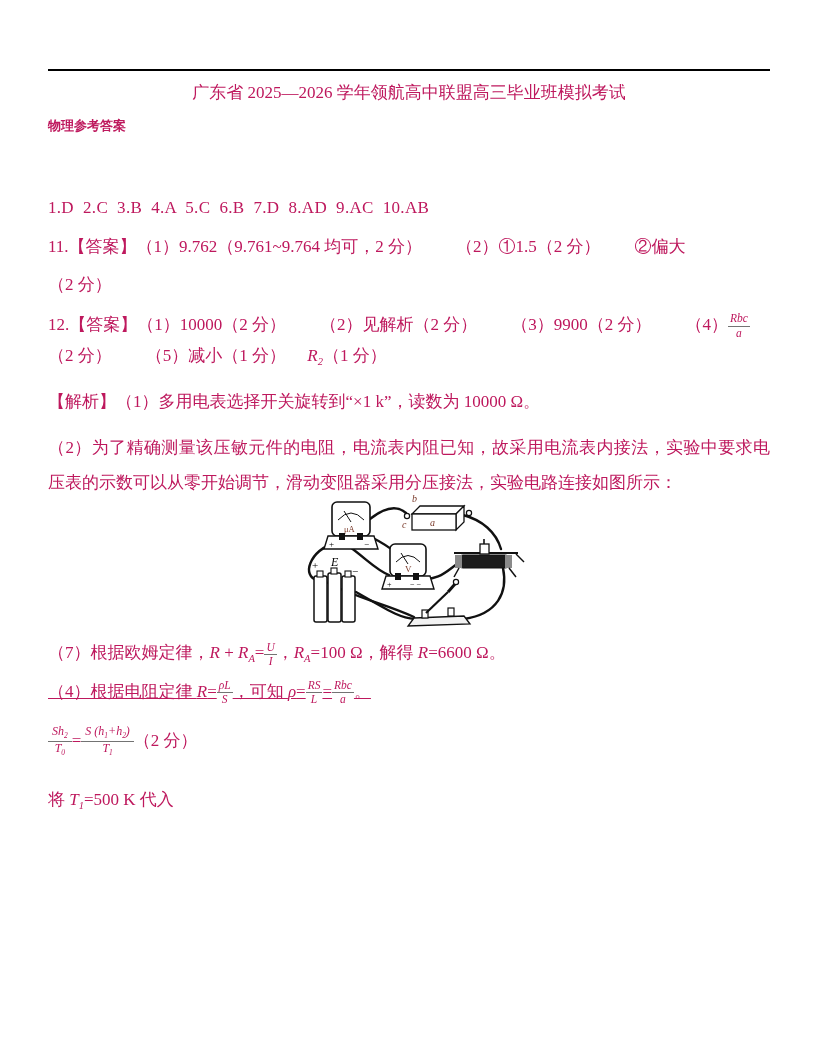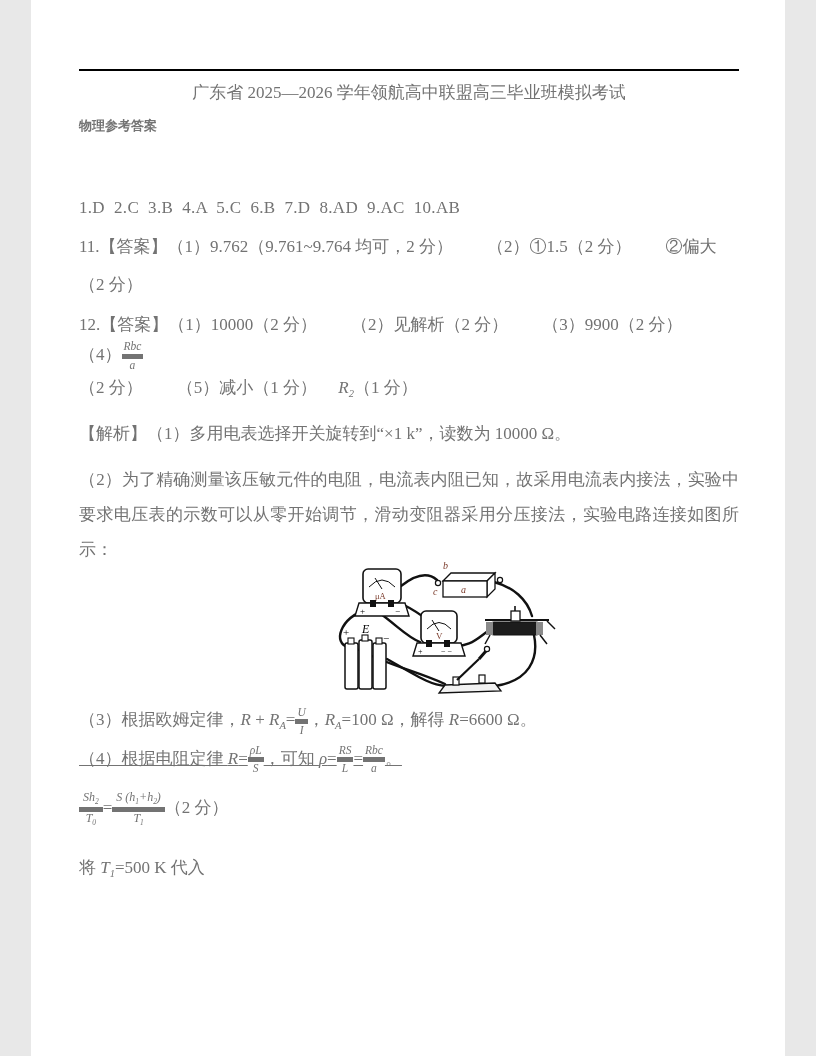--- a/index.html
+++ b/index.html
@@ -1,18 +1,18 @@
 <!DOCTYPE html>
 <html><head>
 <meta charset="utf-8">
 <style>
   html,body { margin:0; padding:0; background:#e8e8e8; }
   .page {
-    width:754px; height:1056px; margin:0 auto; background:#ffffff;
-    position:relative; overflow:hidden; color:#737373;
+    width:816px; height:1056px; margin:0 auto; background:#ffffff;
+    position:relative; overflow:hidden; color:#be185d;
     font-family:"Liberation Serif","DejaVu Serif",serif;
     font-size:17px;
   }
   .content { padding:0 46px 0 48px; }
   .rule { border-top:2px solid #000; margin-top:69px; }
   .title1 { text-align:center; margin-top:10px; font-size:17px; line-height:24px; }
   .title2 {
     text-align:left; margin-top:8px; font-size:13px; line-height:26px;
     font-weight:bold; font-family:"Liberation Sans","DejaVu Sans",sans-serif;
   }
@@ -30,21 +30,21 @@
   .p5 { margin-top:13px; line-height:36px; text-align:justify; }
   .l13 { margin-top:5px; }
   .formula { margin-top:14px; line-height:38px; }
   .lfinal { margin-top:28px; }
   .var { font-style:italic; }
   sub { font-size:0.62em; }
   .frac {
     display:inline-block; vertical-align:middle; text-align:center;
     font-size:11.5px; line-height:1.15; font-style:italic;
   }
-  .frac .fnum { display:block; border-bottom:5px solid #737373; padding:0 2px; }
+  .frac .fnum { display:block; border-bottom:1px solid #737373; padding:0 2px; }
   .frac .fden { display:block; }
   .bigfrac { font-size:12px; vertical-align:middle; }
   .bigfrac .fnum { padding:0 4px; }
   svg text { font-family:"Liberation Serif","DejaVu Serif",serif; }
 </style>
 </head>
 <body>
 
 <div class="page">
   <div class="content">
@@ -145,21 +145,21 @@
           <polygon points="118,126 168,124 174,132 112,134" fill="#f2f2f2" stroke="#111" stroke-width="1.3"></polygon>
           <rect x="126" y="118" width="6" height="8" fill="#fff" stroke="#111" stroke-width="1.2"></rect>
           <rect x="152" y="116" width="6" height="8" fill="#fff" stroke="#111" stroke-width="1.2"></rect>
           <line x1="130" y1="121" x2="152" y2="100" stroke="#111" stroke-width="2.2"></line>
           <line x1="152" y1="100" x2="159" y2="92" stroke="#111" stroke-width="3"></line>
           <circle cx="160" cy="90" r="2.6" fill="#fff" stroke="#111" stroke-width="1.2"></circle>
         </g>
       </svg>
     </div>
 
-    <div class="line p3"><span>（3）根据欧姆定律，</span><span class="var">R</span><span> + </span><span class="var"><span>R</span><sub>A</sub></span><span>=</span><span class="frac"><span class="fnum">U</span><span class="fden">I</span></span><span>，</span><span class="var"><span>R</span><sub>A</sub></span><span>=100 Ω，解得 </span><span class="var">R</span><span>=6600 Ω。</span></div>
+    <div class="line p3"><span>（7）根据欧姆定律，</span><span class="var">R</span><span> + </span><span class="var"><span>R</span><sub>A</sub></span><span>=</span><span class="frac"><span class="fnum">U</span><span class="fden">I</span></span><span>，</span><span class="var"><span>R</span><sub>A</sub></span><span>=100 Ω，解得 </span><span class="var">R</span><span>=6600 Ω。</span></div>
 
     <div class="line p4"><span>（4）根据电阻定律 </span><span class="var">R</span><span>=</span><span class="frac"><span class="fnum">ρL</span><span class="fden">S</span></span><span>，可知 </span><span class="var">ρ</span><span>=</span><span class="frac"><span class="fnum">RS</span><span class="fden">L</span></span><span>=</span><span class="frac"><span class="fnum">Rbc</span><span class="fden">a</span></span><span>。</span></div>
 
 
 
     <div class="line formula"><span class="frac bigfrac"><span class="fnum"><span>Sh</span><sub>2</sub></span><span class="fden"><span>T</span><sub>0</sub></span></span><span>=</span><span class="frac bigfrac"><span class="fnum"><span>S (h</span><sub>1</sub><span>+h</span><sub>2</sub><span>)</span></span><span class="fden"><span>T</span><sub>1</sub></span></span><span>（2 分）</span></div>
 
     <div class="line lfinal"><span>将 </span><span class="var"><span>T</span><sub>1</sub></span><span>=500 K 代入</span></div>
 
   </div>

